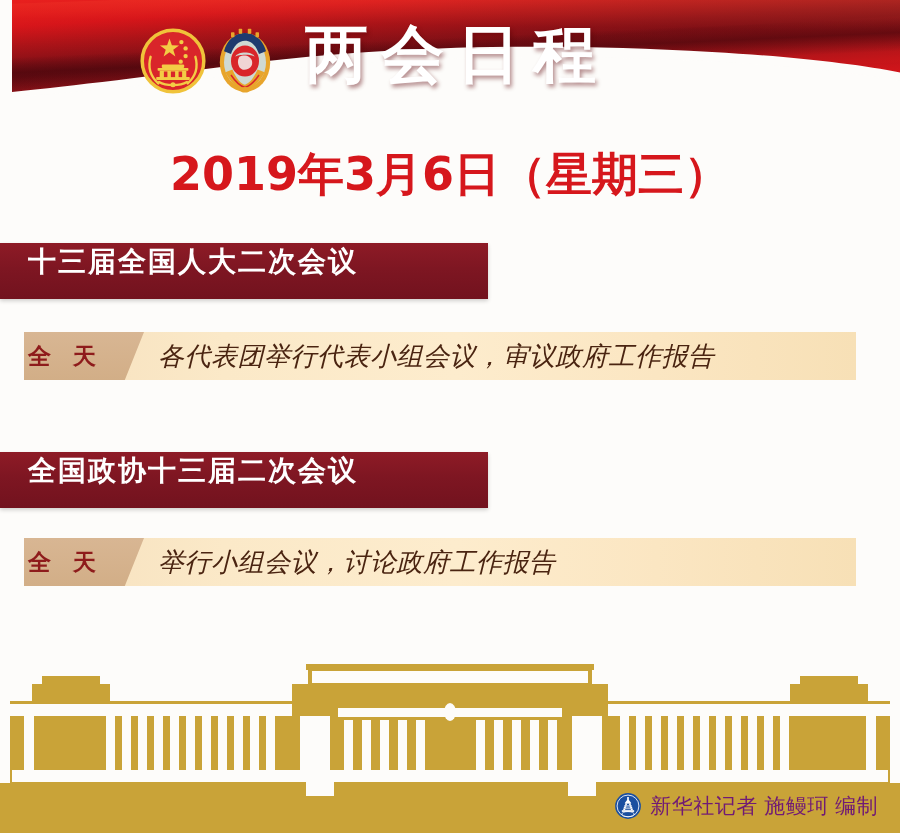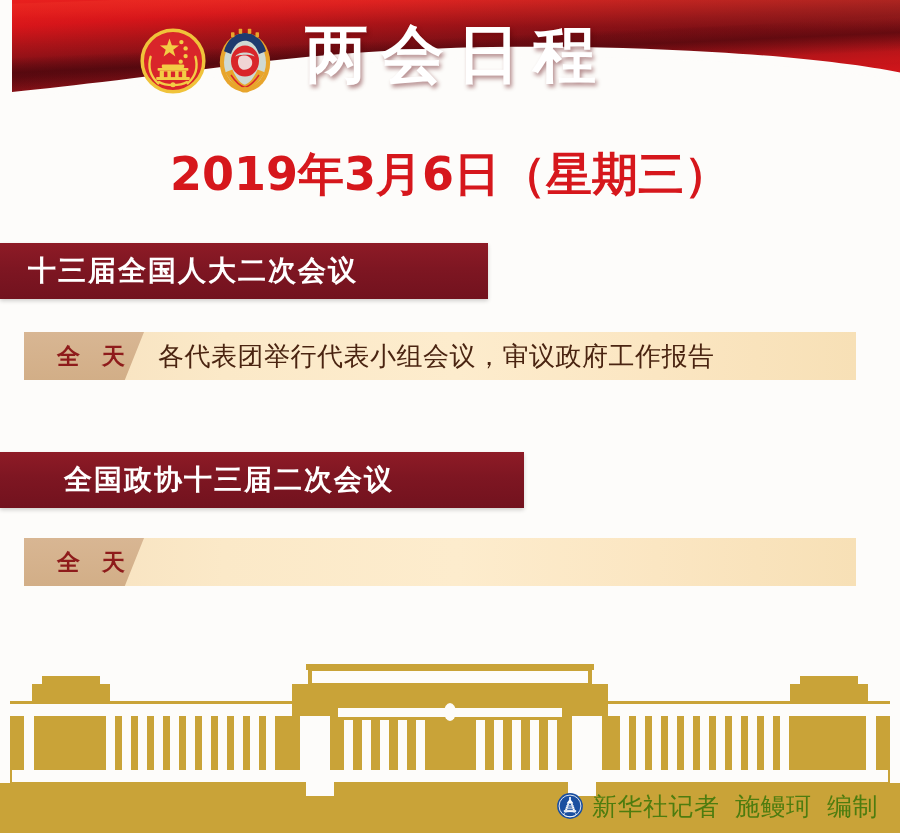--- a/index.html
+++ b/index.html
@@ -138,34 +138,33 @@
     white-space: nowrap;
   }
 
   
   .sec-header {
     position: absolute;
     left: 0;
     height: 56px;
     background: linear-gradient(180deg, #8e1b26 0%, #7e1622 45%, #72121e 100%);
     display: flex;
-    align-items: center;
     box-shadow: 0 2px 4px rgba(0,0,0,0.18);
   }
   .sec-header .sec-title {
     color: #ffffff;
     font-family: "DejaVu Sans", "Liberation Sans", sans-serif;
     font-size: 28px;
     font-weight: bold;
     letter-spacing: 2px;
     padding-left: 28px;
     white-space: nowrap;
   }
   #sec-header-1 { top: 243px; width: 488px; }
-  #sec-header-2 { top: 452px; width: 488px; padding-left: 36px; }
+  #sec-header-2 { top: 452px; width: 488px; }
 
   
   .agenda-row {
     position: absolute;
     left: 24px;
     width: 832px;
     height: 48px;
     background: linear-gradient(90deg,
         #f6e0bd 0%,
         #fbe9c8 24%,
@@ -178,21 +177,21 @@
   #agenda-row-1 { top: 332px; }
   #agenda-row-2 { top: 538px; }
 
   .time-tag {
     position: relative;
     width: 120px;
     flex: 0 0 120px;
     background: linear-gradient(180deg, #d8b693 0%, #d2ae87 100%);
     display: flex;
     align-items: center;
-    justify-content: flex-end;
+    justify-content: flex-start;
     clip-path: polygon(0 0, 100% 0, 84% 100%, 0 100%);
   }
   .time-tag .tag-text {
     font-family: "DejaVu Sans", "Liberation Sans", sans-serif;
     font-size: 23px;
     font-weight: bold;
     color: #8e1b1b;
     letter-spacing: 7px;
     padding-left: 4px;
     padding-right: 12px;
@@ -202,20 +201,21 @@
     flex: 1 1 auto;
     display: flex;
     align-items: center;
     padding-left: 14px;
     font-family: "DejaVu Sans", "Liberation Sans", sans-serif;
     font-size: 26px;
     color: #4a2411;
     letter-spacing: 0.5px;
     white-space: nowrap;
     overflow: hidden;
+    font-style: italic;
   }
 
   
   .building-wrap {
     position: absolute;
     left: 0;
     bottom: 0;
     width: 900px;
     height: 205px;
     pointer-events: none;
@@ -226,23 +226,23 @@
     position: absolute;
     right: 22px;
     bottom: 12px;
     height: 30px;
     display: flex;
     align-items: center;
     gap: 8px;
     z-index: 9;
   }
   .credit .credit-text {
-    font-family: Liberation Mono, monospace;
-    font-size: 25px;
-    color: #4d7c0f;
+    font-family: Liberation Sans, sans-serif;
+    font-size: 21px;
+    color: #701a75;
     letter-spacing: 0.5px;
     white-space: nowrap;
   }
   .xinhua-logo {
     width: 28px;
     height: 28px;
     flex: 0 0 28px;
   }
 </style>
 </head>
@@ -340,20 +340,21 @@
   </div>
 
   <div class="sec-header" id="sec-header-2">
     <span class="sec-title">全国政协十三届二次会议</span>
   </div>
 
   <div class="agenda-row" id="agenda-row-2">
     <div class="time-tag">
       <span class="tag-text">全 天</span>
     </div>
+    <div class="agenda-text">举行小组会议，讨论政府工作报告</div>
   </div>
 
   <div class="building-wrap">
     <svg viewBox="0 0 900 205" preserveAspectRatio="none" width="900" height="205">
 
       <rect x="0" y="155" width="900" height="50" fill="#c9a338"></rect>
 
       <rect x="10" y="73" width="880" height="82" fill="#c9a338"></rect>
 
       <rect x="32" y="56" width="78" height="18" fill="#c9a338"></rect>

